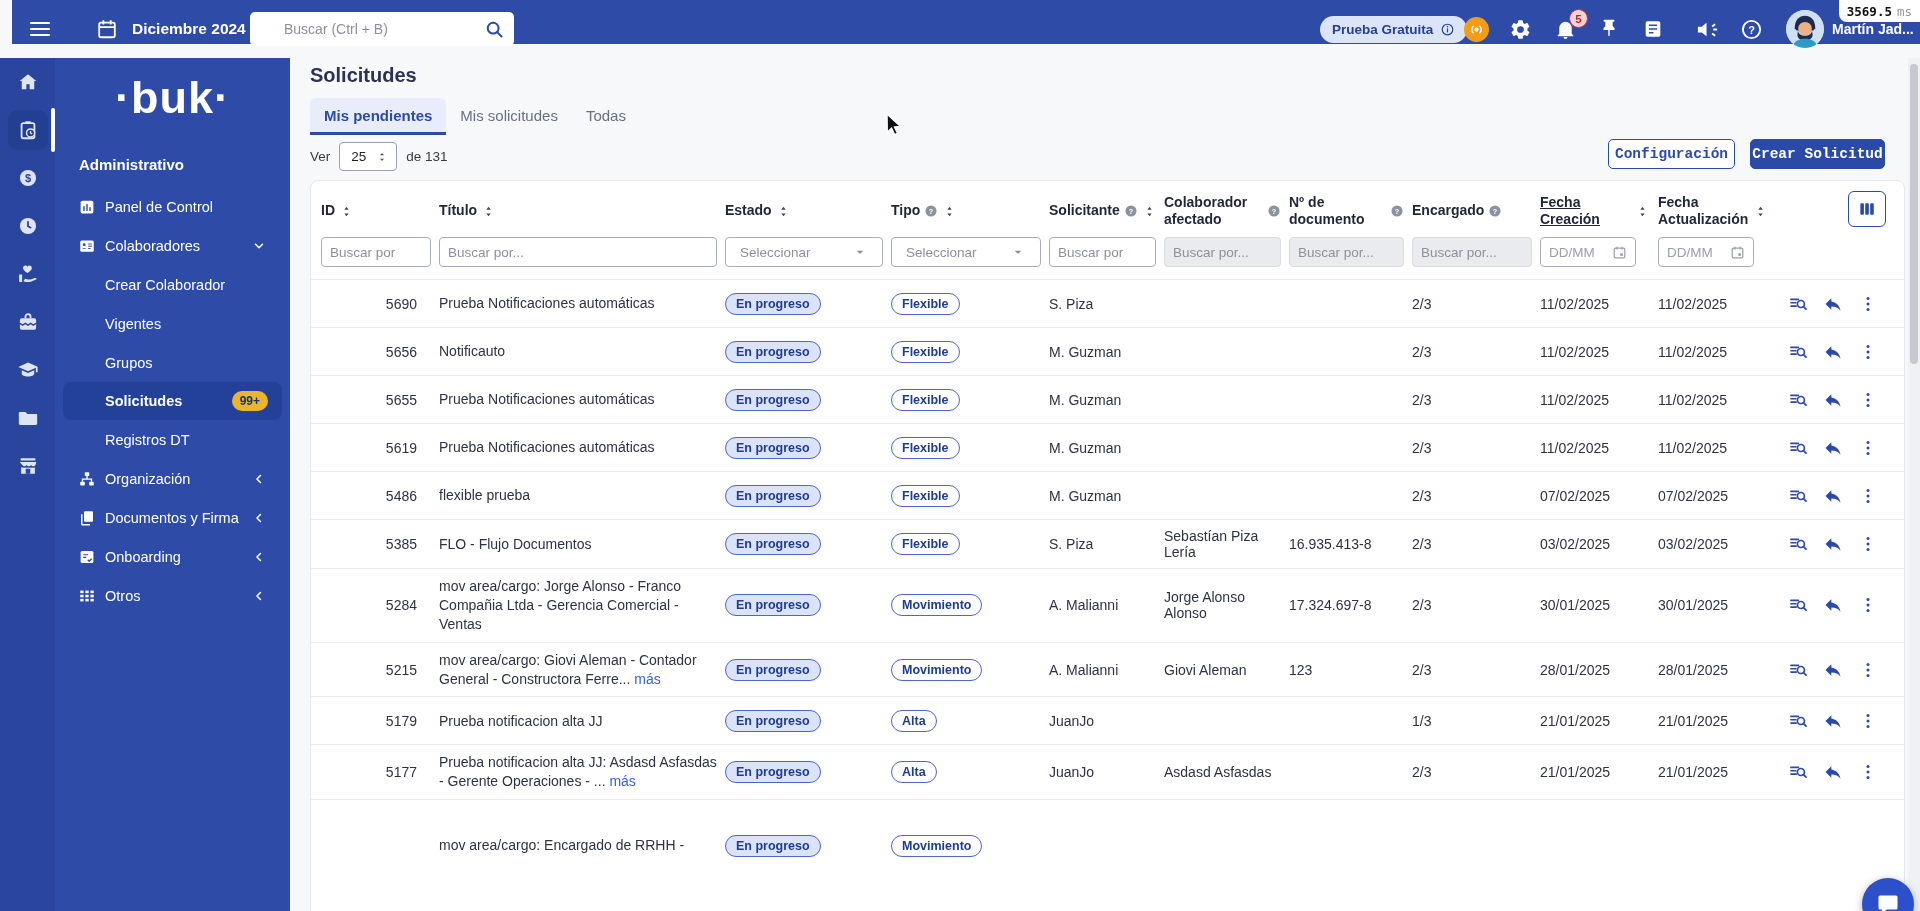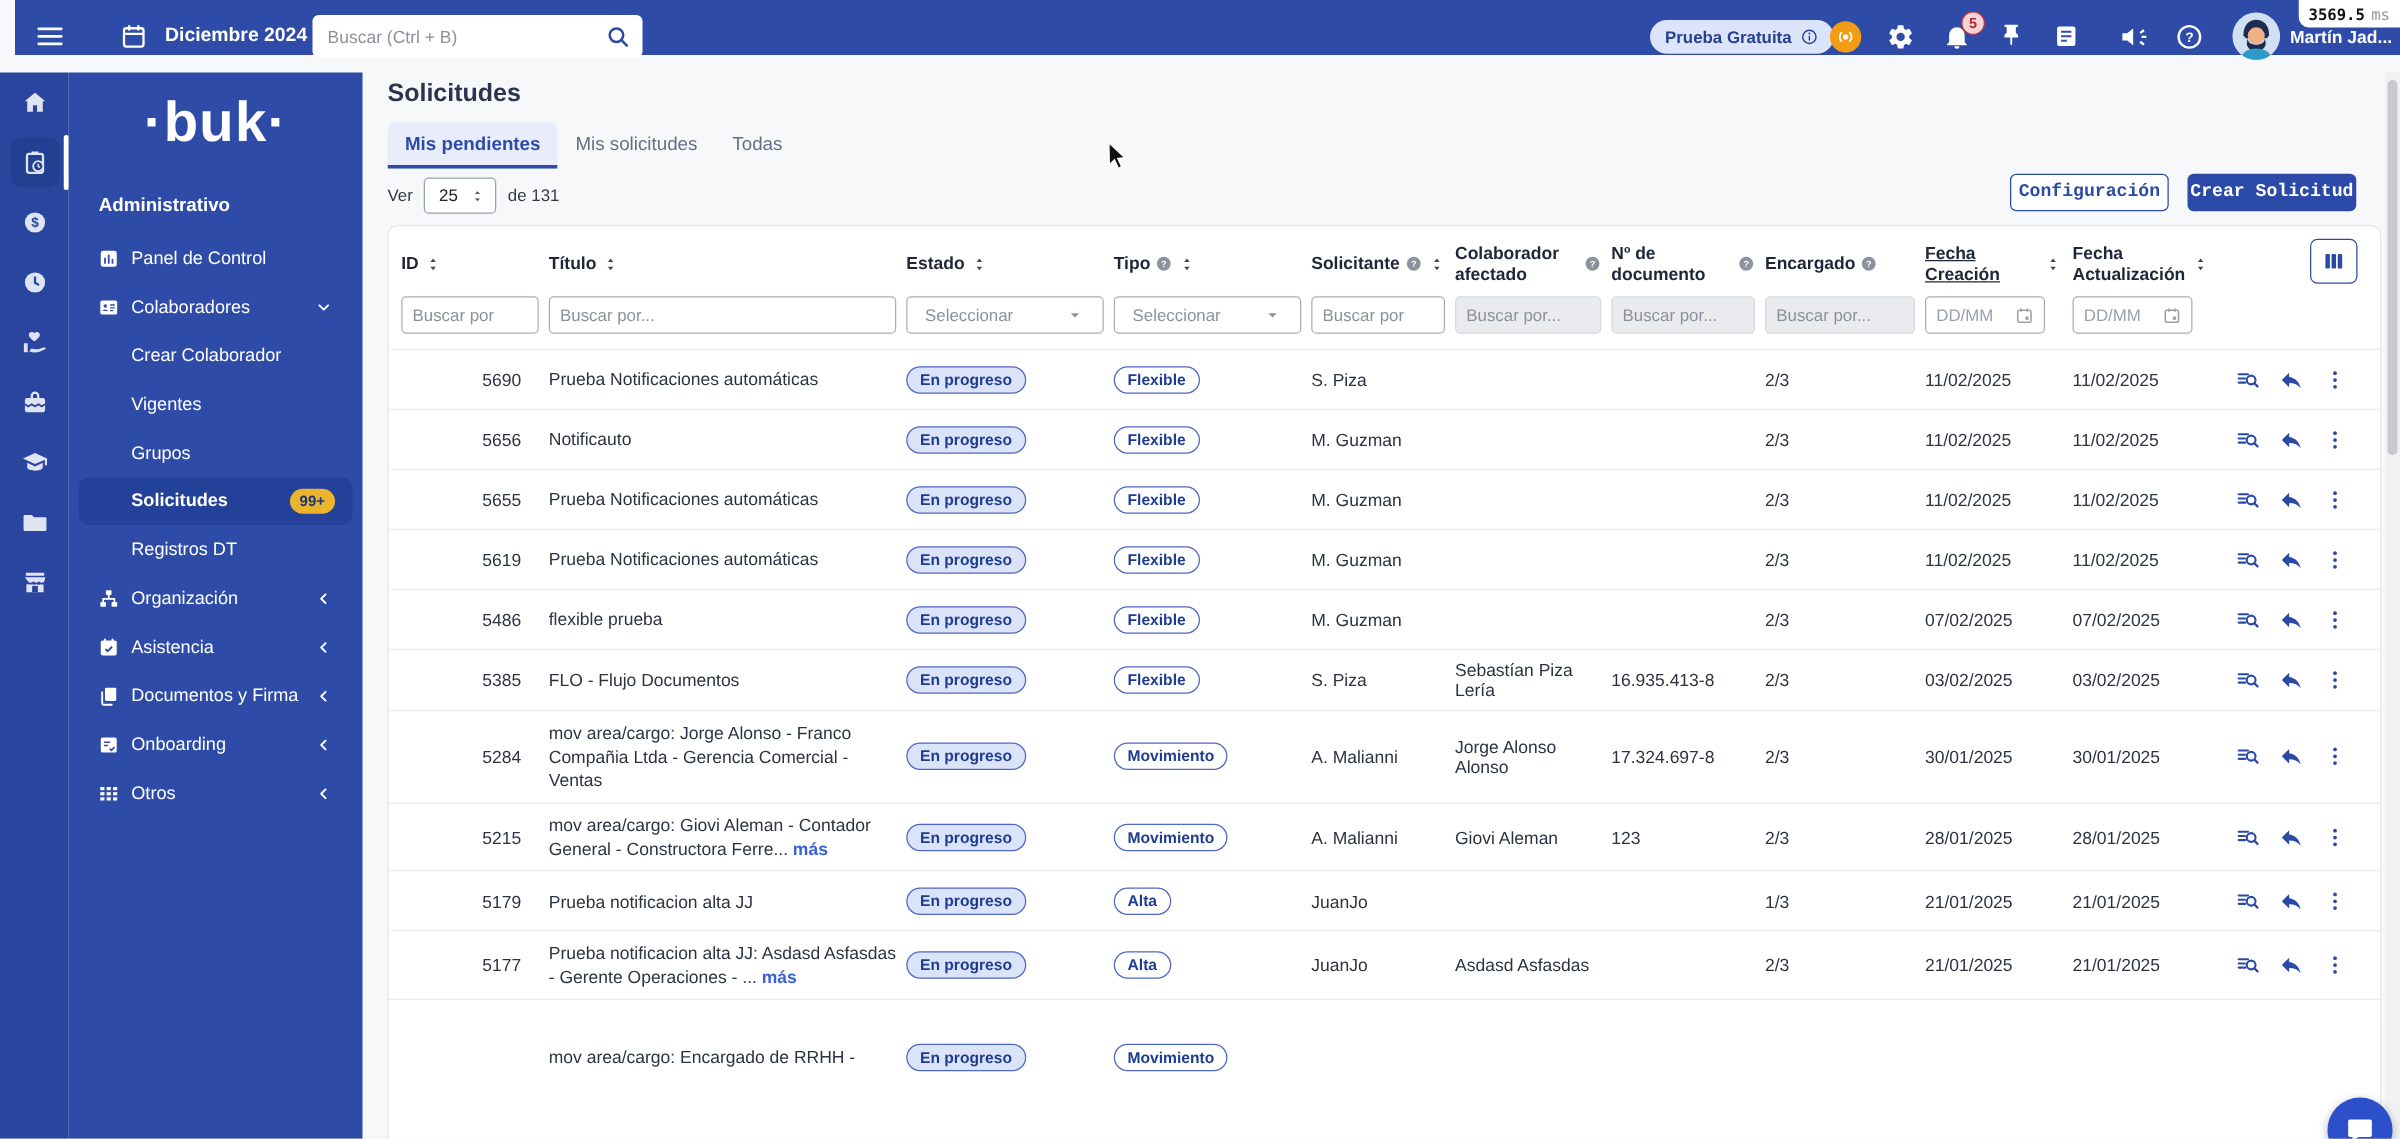--- a/index.html
+++ b/index.html
@@ -10,21 +10,21 @@
     --pillbg:#dbe3f9; --pillbd:#4e66c4; --pilltx:#1e3d8f; --link:#3a62d8;
     --cols:110px 278px 158px 150px 107px 117px 115px 120px 110px 110px 1fr;
   }
   svg{display:block}
   .ic{display:inline-flex;align-items:center;justify-content:center}
 
   
   .topbar{position:absolute;left:12px;top:0;width:1920px;height:44px;background:var(--bar);z-index:5;}
   .topbar .abs{position:absolute;top:0;height:58px;display:flex;align-items:center;color:#fff;}
   .tb-menu{left:16px}.tb-cal{left:84px}.tb-date{left:120px;font-weight:700;font-size:15.5px}
-  .tb-search{left:238px;top:12px;height:34px;width:264px;position:absolute;background:#fff;border-radius:5px;display:flex;align-items:center;}
+  .tb-search{left:238px;top:12px;height:34px;width:264px;position:absolute;background:#fff;border-radius:5px;display:flex;align-items:center;padding-left:22px;}
   .tb-search input{flex:1;border:none;outline:none;padding:0 8px 0 12px;font-size:14px;color:#333;font-family:inherit;background:transparent;}
   .tb-search input::placeholder{color:#8b919c}
   .tb-search .ic{margin-right:10px;color:#2c4ba6}
   .trial{left:1308px;top:16px;position:absolute;height:27px;background:#dce4f9;border-radius:14px;display:flex;align-items:center;gap:7px;padding:0 12px;color:#27408f;font-weight:700;font-size:13.5px;}
   .tb-live{left:1452px;top:17px;position:absolute;width:25px;height:25px;border-radius:50%;background:#f29d17;color:#fff;display:flex;align-items:center;justify-content:center;}
   .tb-ic{position:absolute;top:17px;color:#fff;width:24px;height:24px;}
   .bell-wrap{position:relative}
   .badge5{position:absolute;top:-8px;right:-11px;background:#f5d4d7;border:1.5px solid #c4333e;color:#b02a37;font-size:11.5px;font-weight:700;min-width:19px;height:19px;border-radius:10px;display:flex;align-items:center;justify-content:center;padding:0 4px;}
   .avatar{position:absolute;left:1774px;top:10px;width:38px;height:38px;border-radius:50%;overflow:hidden;background:#cfe0f2;}
   .tb-name{left:1820px;font-weight:700;font-size:14px;max-width:92px;white-space:nowrap;overflow:hidden;}
@@ -75,21 +75,21 @@
   .colbtn{position:absolute;right:18px;top:10px;width:38px;height:36px;border:1.5px solid var(--accent);border-radius:6px;background:#fff;color:#2b4aa8;display:flex;align-items:center;justify-content:center;cursor:pointer;}
   .frow{padding-top:4px;padding-bottom:12px;align-items:start;}
   .fin{height:30px;width:100%;border:1px solid #a8aeb9;border-radius:4px;background:#fff;font-size:13.5px;color:#333;padding:0 8px;font-family:inherit;outline:none;}
   .fin::placeholder{color:#8b919c}
   .fin.dis{background:#e9ebee;border-color:#d7dade;}
   .fsel{height:30px;width:100%;border:1px solid #a8aeb9;border-radius:4px;background:#fff;display:flex;align-items:center;justify-content:space-between;padding:0 14px;color:#8b919c;font-size:13.5px;cursor:pointer;}
   .fdate{height:30px;width:96px;border:1px solid #a8aeb9;border-radius:4px;background:#fff;display:flex;align-items:center;justify-content:space-between;padding:0 8px;color:#9aa0aa;font-size:13.5px;cursor:pointer;}
   .trow{border-top:1px solid #eaecf0;min-height:48px;padding-top:8px;padding-bottom:8px;font-size:14px;color:#2c3342;}
   .cid{text-align:right;padding-right:14px;}
   .ctitle{line-height:1.35;}
-  .more{color:var(--link);cursor:pointer;font-weight:bold;}
+  .more{color:var(--link);cursor:pointer;}
   .pill{display:inline-flex;align-items:center;height:22px;padding:0 10px;border-radius:12px;font-size:12.5px;font-weight:700;border:1.5px solid var(--pillbd);color:var(--pilltx);white-space:nowrap;}
   .pill.filled{background:var(--pillbg);}
   .pill.outline{background:#fff;}
   .cacts{display:flex;align-items:center;gap:15px;color:#2b4aa8;padding-left:12px;}
   .cacts .ab{cursor:pointer;width:20px;height:20px;}
   .trow.partial{min-height:92px;align-items:center;}
 
   
   .sbtrack{position:absolute;right:0;top:58px;width:12px;bottom:0;background:#eff1f3;z-index:6;}
   .sbthumb{position:absolute;right:2px;top:6px;width:8px;height:300px;border-radius:4px;background:#c6cad0;}
@@ -308,35 +308,20 @@
       <div class="m-item">
         <div class="mi ic">
           <svg width="18" height="18" viewBox="0 0 24 24">
             <rect x="9" y="3" width="6" height="5" rx="1" fill="currentColor"></rect>
             <rect x="3" y="15.5" width="6" height="5" rx="1" fill="currentColor"></rect>
             <rect x="15" y="15.5" width="6" height="5" rx="1" fill="currentColor"></rect>
             <path d="M12 8v4.2M6 15.5v-3.3h12v3.3" stroke="currentColor" stroke-width="1.8" fill="none"></path>
           </svg>
         </div>
         <div class="lbl">Organización</div>
-        <div class="chev ic">
-          <svg width="14" height="14" viewBox="0 0 24 24">
-            <path d="M14.5 6l-6 6 6 6" stroke="currentColor" stroke-width="2.6" fill="none" stroke-linecap="round" stroke-linejoin="round"></path>
-          </svg>
-        </div>
-      </div>
-      <div class="m-item">
-        <div class="mi ic">
-          <svg width="18" height="18" viewBox="0 0 24 24">
-            <rect x="3.5" y="4.5" width="17" height="16" rx="2" fill="currentColor"></rect>
-            <path d="M8 2.6V6M16 2.6V6" stroke="currentColor" stroke-width="2"></path>
-            <path d="M8.4 13.6l2.4 2.4 4.8-4.8" stroke="#2e4ca7" stroke-width="1.9" fill="none"></path>
-          </svg>
-        </div>
-        <div class="lbl">Asistencia</div>
         <div class="chev ic">
           <svg width="14" height="14" viewBox="0 0 24 24">
             <path d="M14.5 6l-6 6 6 6" stroke="currentColor" stroke-width="2.6" fill="none" stroke-linecap="round" stroke-linejoin="round"></path>
           </svg>
         </div>
       </div>
       <div class="m-item">
         <div class="mi ic">
           <svg width="18" height="18" viewBox="0 0 24 24">
             <rect x="8" y="3" width="12" height="14" rx="1.5" fill="currentColor"></rect>

